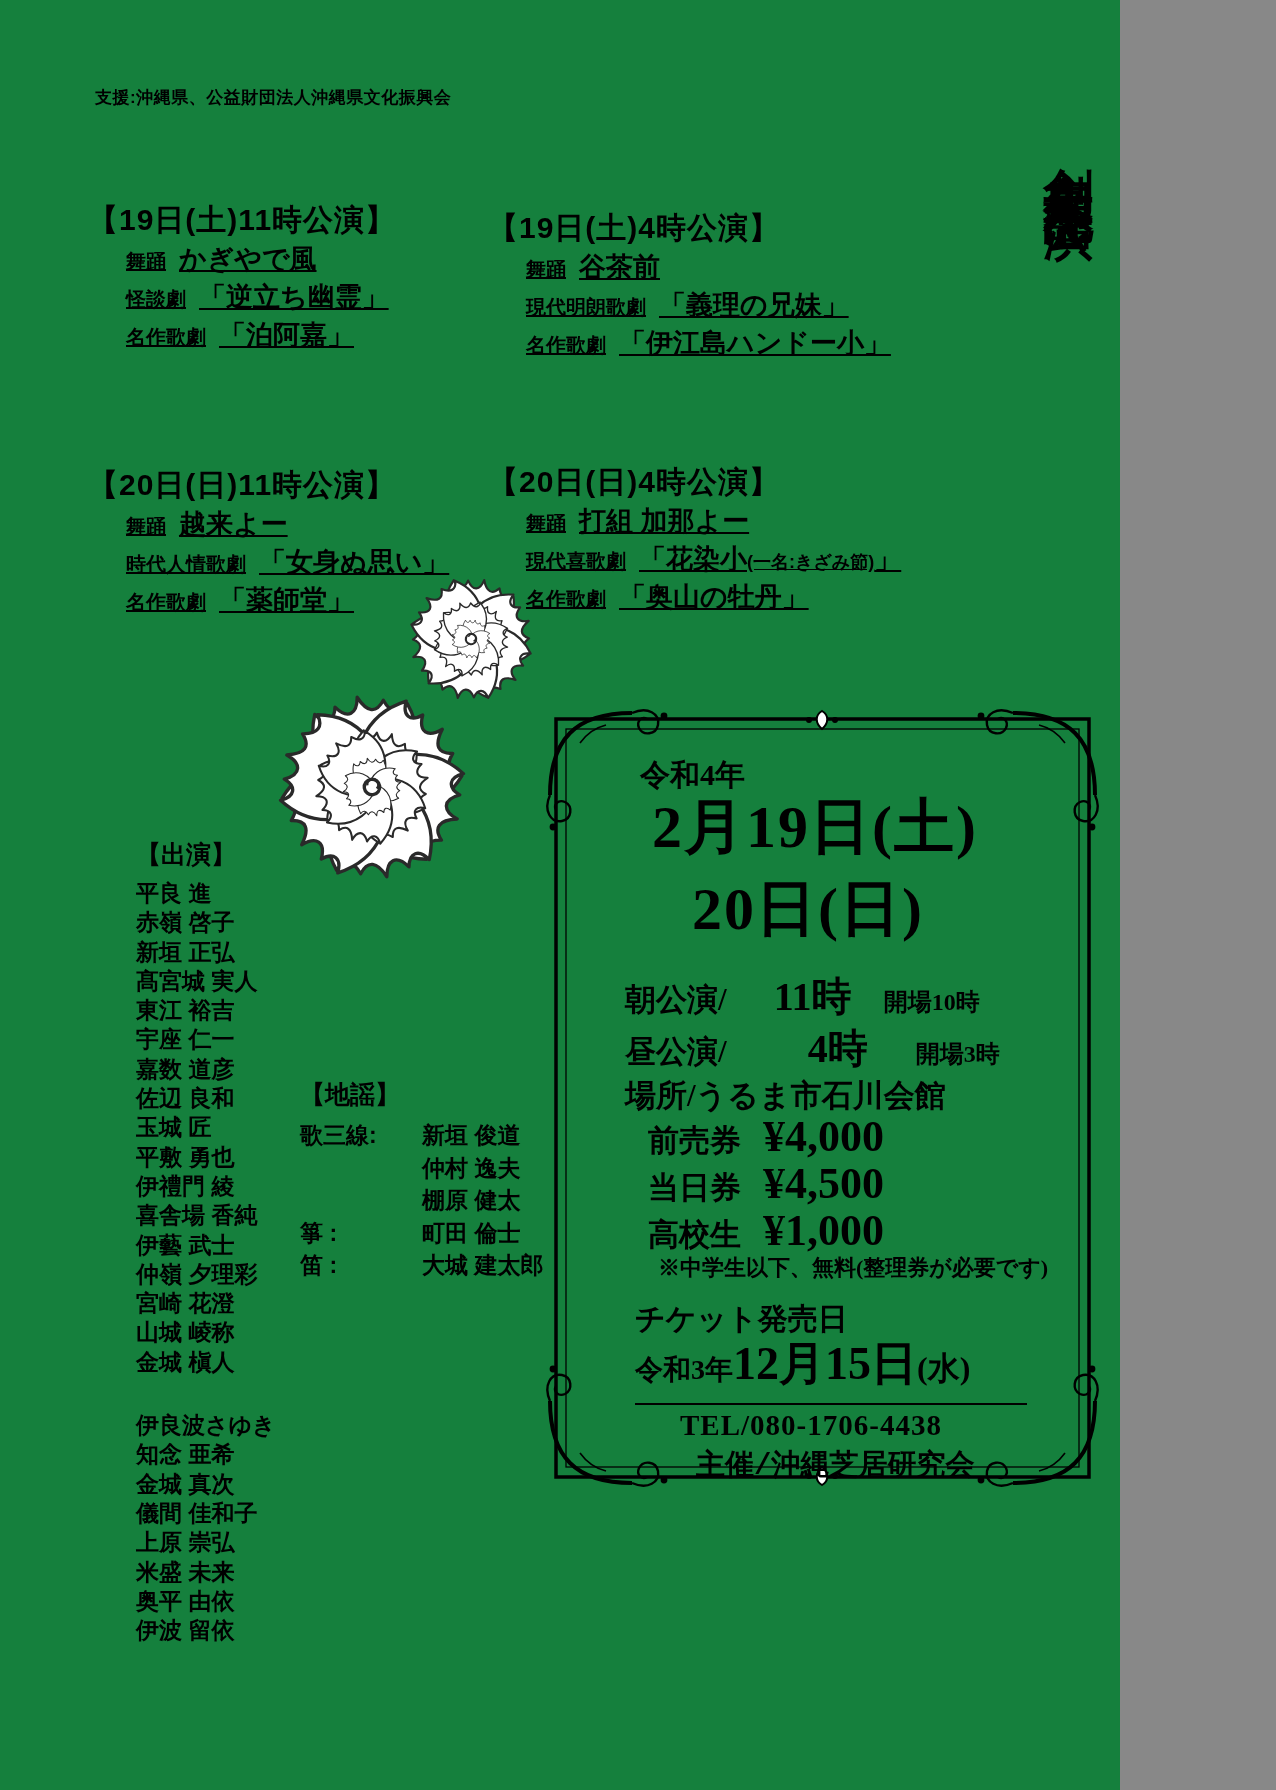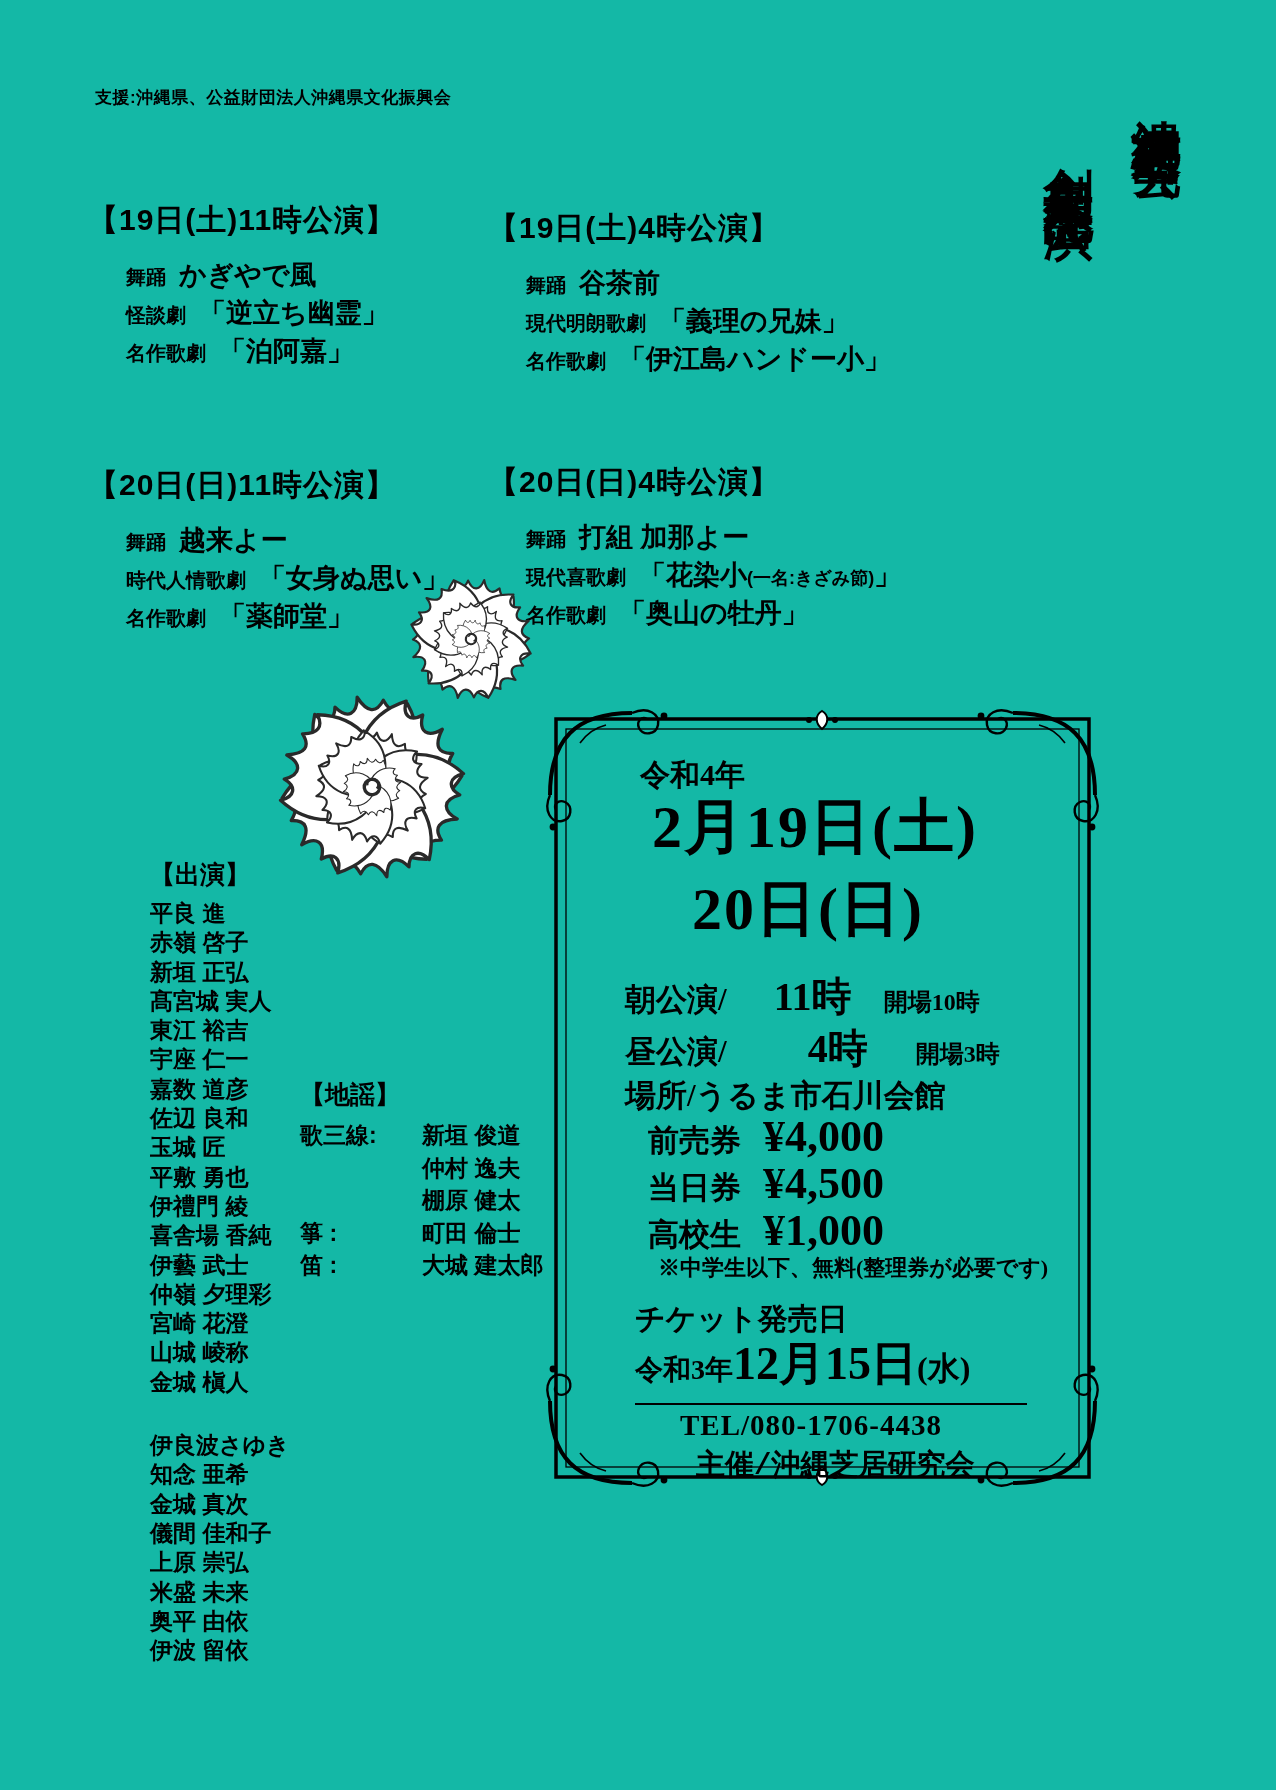--- a/index.html
+++ b/index.html
@@ -1,49 +1,49 @@
 <!DOCTYPE html>
 <html lang="ja"><head>
 <meta charset="utf-8">
 <style>
   html,body{margin:0;padding:0;background:#888;}
   #page{
-    position:relative; width:1276px; height:1790px; background:#14b8a6;
+    position:relative; width:1120px; height:1790px; background:#15803d;
     font-family:"Liberation Sans","DejaVu Sans",sans-serif; color:#000;
     overflow:hidden;
   }
   .abs{position:absolute;}
 
   
   #support{left:95px; top:85px; font-size:17px; font-weight:600; line-height:25px; letter-spacing:.5px;}
 
   
   .prog{width:420px;}
   .prog .p-head{font-size:30px; font-weight:bold; letter-spacing:1px; white-space:nowrap;}
-  .prog .p-items{margin-top:16px; margin-left:38px;}
+  .prog .p-items{margin-top:0; margin-left:38px;text-decoration:underline;}
   .p-item{height:38px; display:flex; align-items:baseline; white-space:nowrap;}
   .p-item .genre{font-size:20px; font-weight:bold; margin-right:13px;}
   .p-item .ptitle{font-size:27px; font-weight:bold;}
   .p-item .pnote{font-size:18px; font-weight:bold;}
   #prog-1{left:88px;  top:200px;}
   #prog-2{left:488px; top:208px;}
   #prog-3{left:88px;  top:465px;}
   #prog-4{left:488px; top:462px;}
 
   
   .vtitle{
     writing-mode:vertical-rl; text-orientation:upright;
     font-family:"Liberation Serif","DejaVu Serif",serif;
     font-weight:bold; font-size:50px; letter-spacing:5px; white-space:nowrap;
   }
   #vtitle-1{left:1124px; top:80px;}
   #vtitle-2{left:1036px; top:128px;}
 
   
-  #cast{left:150px; top:838px;margin-top:20px;}
+  #cast{left:136px; top:838px;}
   #cast .c-head{font-size:25px; font-weight:bold; margin-bottom:8px;}
   .cast-name{font-size:23px; font-weight:bold; line-height:29.3px; white-space:nowrap;}
   #cast .group2{margin-top:34px;}
 
   
   #jiutai{left:300px; top:1078px;}
   #jiutai .j-head{font-size:25px; font-weight:bold; margin-bottom:8px;}
   .j-row{display:grid; grid-template-columns:122px auto; font-size:23px; font-weight:bold; line-height:32.5px; white-space:nowrap;}
 
   

